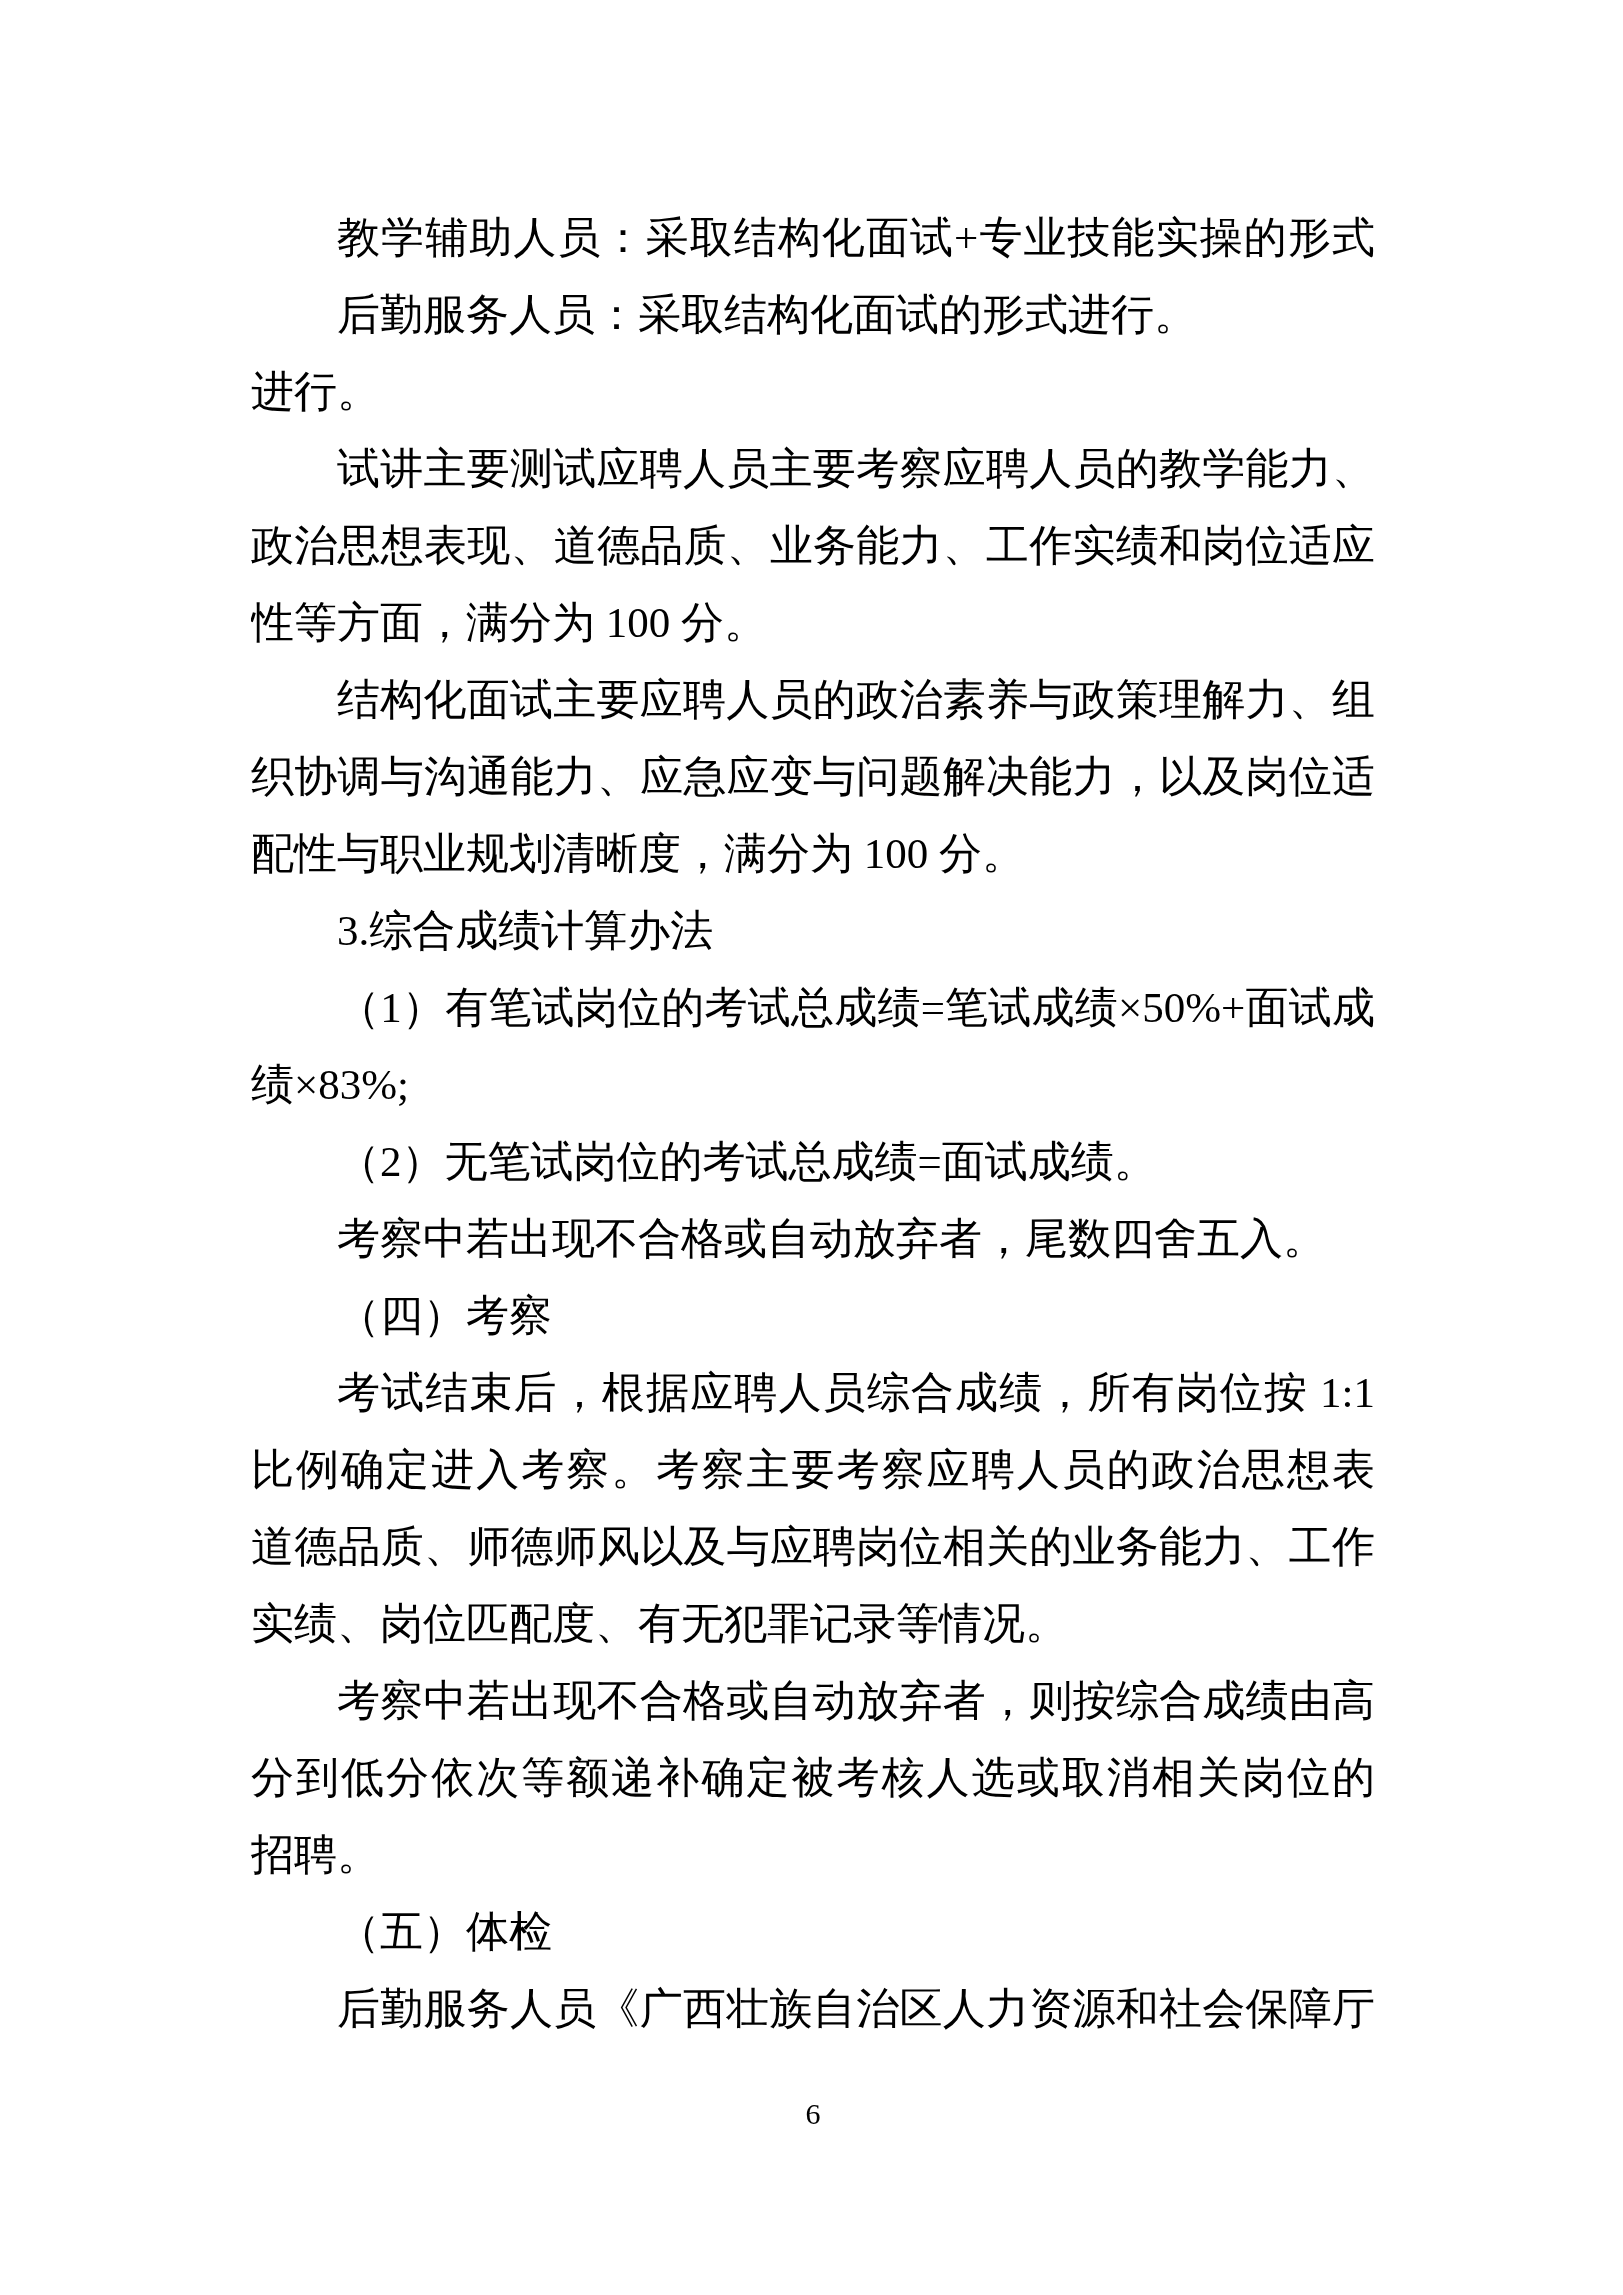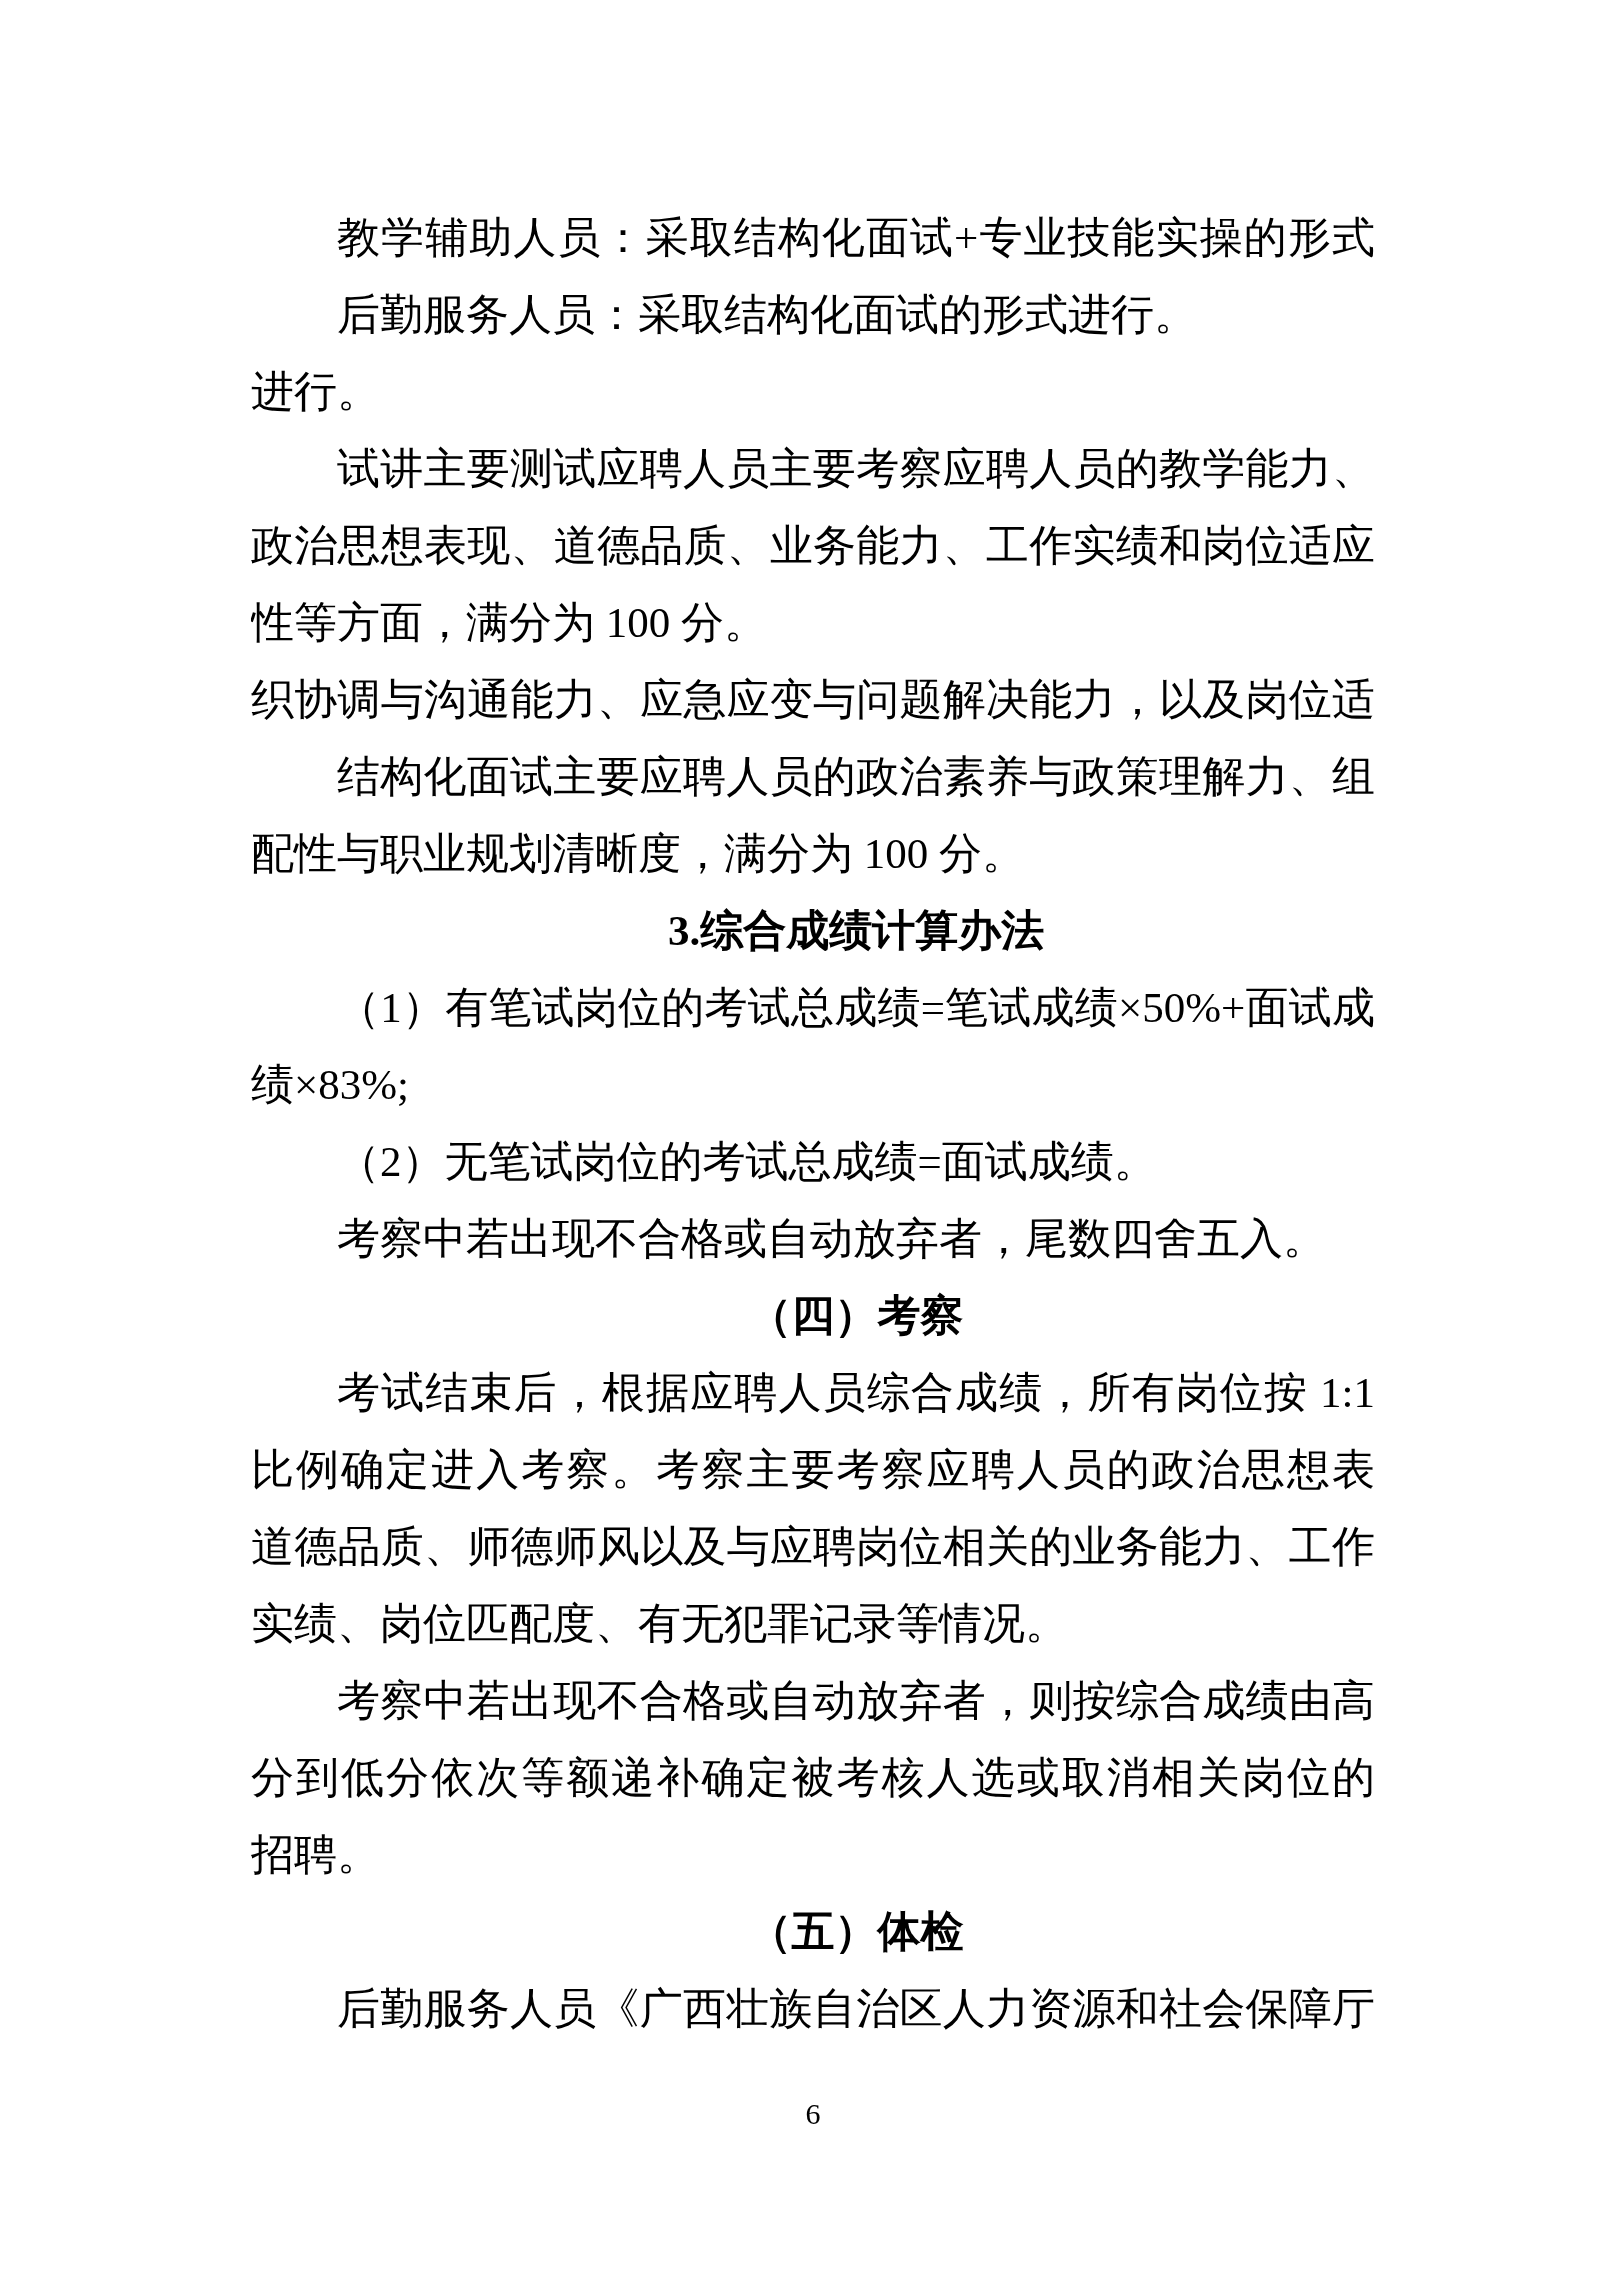--- a/index.html
+++ b/index.html
@@ -18,42 +18,42 @@
     font-size: 43px;
     line-height: 77px;
   }
   .line {
     height: 77px;
     overflow: hidden;
     text-align: left;
   }
   .indent { text-indent: 86px; }
   .justify { text-align: justify; text-align-last: justify; }
-  .bold { font-weight: bold; text-align: center; }
+  .bold { font-weight: normal; }
   .page-num {
     margin-top: 49px;
     text-align: center;
     font-size: 30px;
     line-height: 36px;
     color: #000000;
   }
 </style>
 </head>
 <body>
 
 <div class="page">
   <div class="content">
     <div class="line indent justify">教学辅助人员：采取结构化面试+专业技能实操的形式</div>
     <div class="line indent">后勤服务人员：采取结构化面试的形式进行。</div>
     <div class="line">进行。</div>
     <div class="line indent justify">试讲主要测试应聘人员主要考察应聘人员的教学能力、</div>
     <div class="line justify">政治思想表现、道德品质、业务能力、工作实绩和岗位适应</div>
     <div class="line">性等方面，满分为 100 分。</div>
+    <div class="line indent justify">结构化面试主要应聘人员的政治素养与政策理解力、组</div>
     <div class="line justify">织协调与沟通能力、应急应变与问题解决能力，以及岗位适</div>
-    <div class="line indent justify">结构化面试主要应聘人员的政治素养与政策理解力、组</div>
     <div class="line">配性与职业规划清晰度，满分为 100 分。</div>
     <div class="line indent bold">3.综合成绩计算办法</div>
     <div class="line indent justify">（1）有笔试岗位的考试总成绩=笔试成绩×50%+面试成</div>
     <div class="line">绩×83%;</div>
     <div class="line indent">（2）无笔试岗位的考试总成绩=面试成绩。</div>
     <div class="line indent">考察中若出现不合格或自动放弃者，尾数四舍五入。</div>
     <div class="line indent bold">（四）考察</div>
     <div class="line indent justify">考试结束后，根据应聘人员综合成绩，所有岗位按 1:1</div>
     <div class="line justify">比例确定进入考察。考察主要考察应聘人员的政治思想表现、</div>
     <div class="line justify">道德品质、师德师风以及与应聘岗位相关的业务能力、工作</div>

